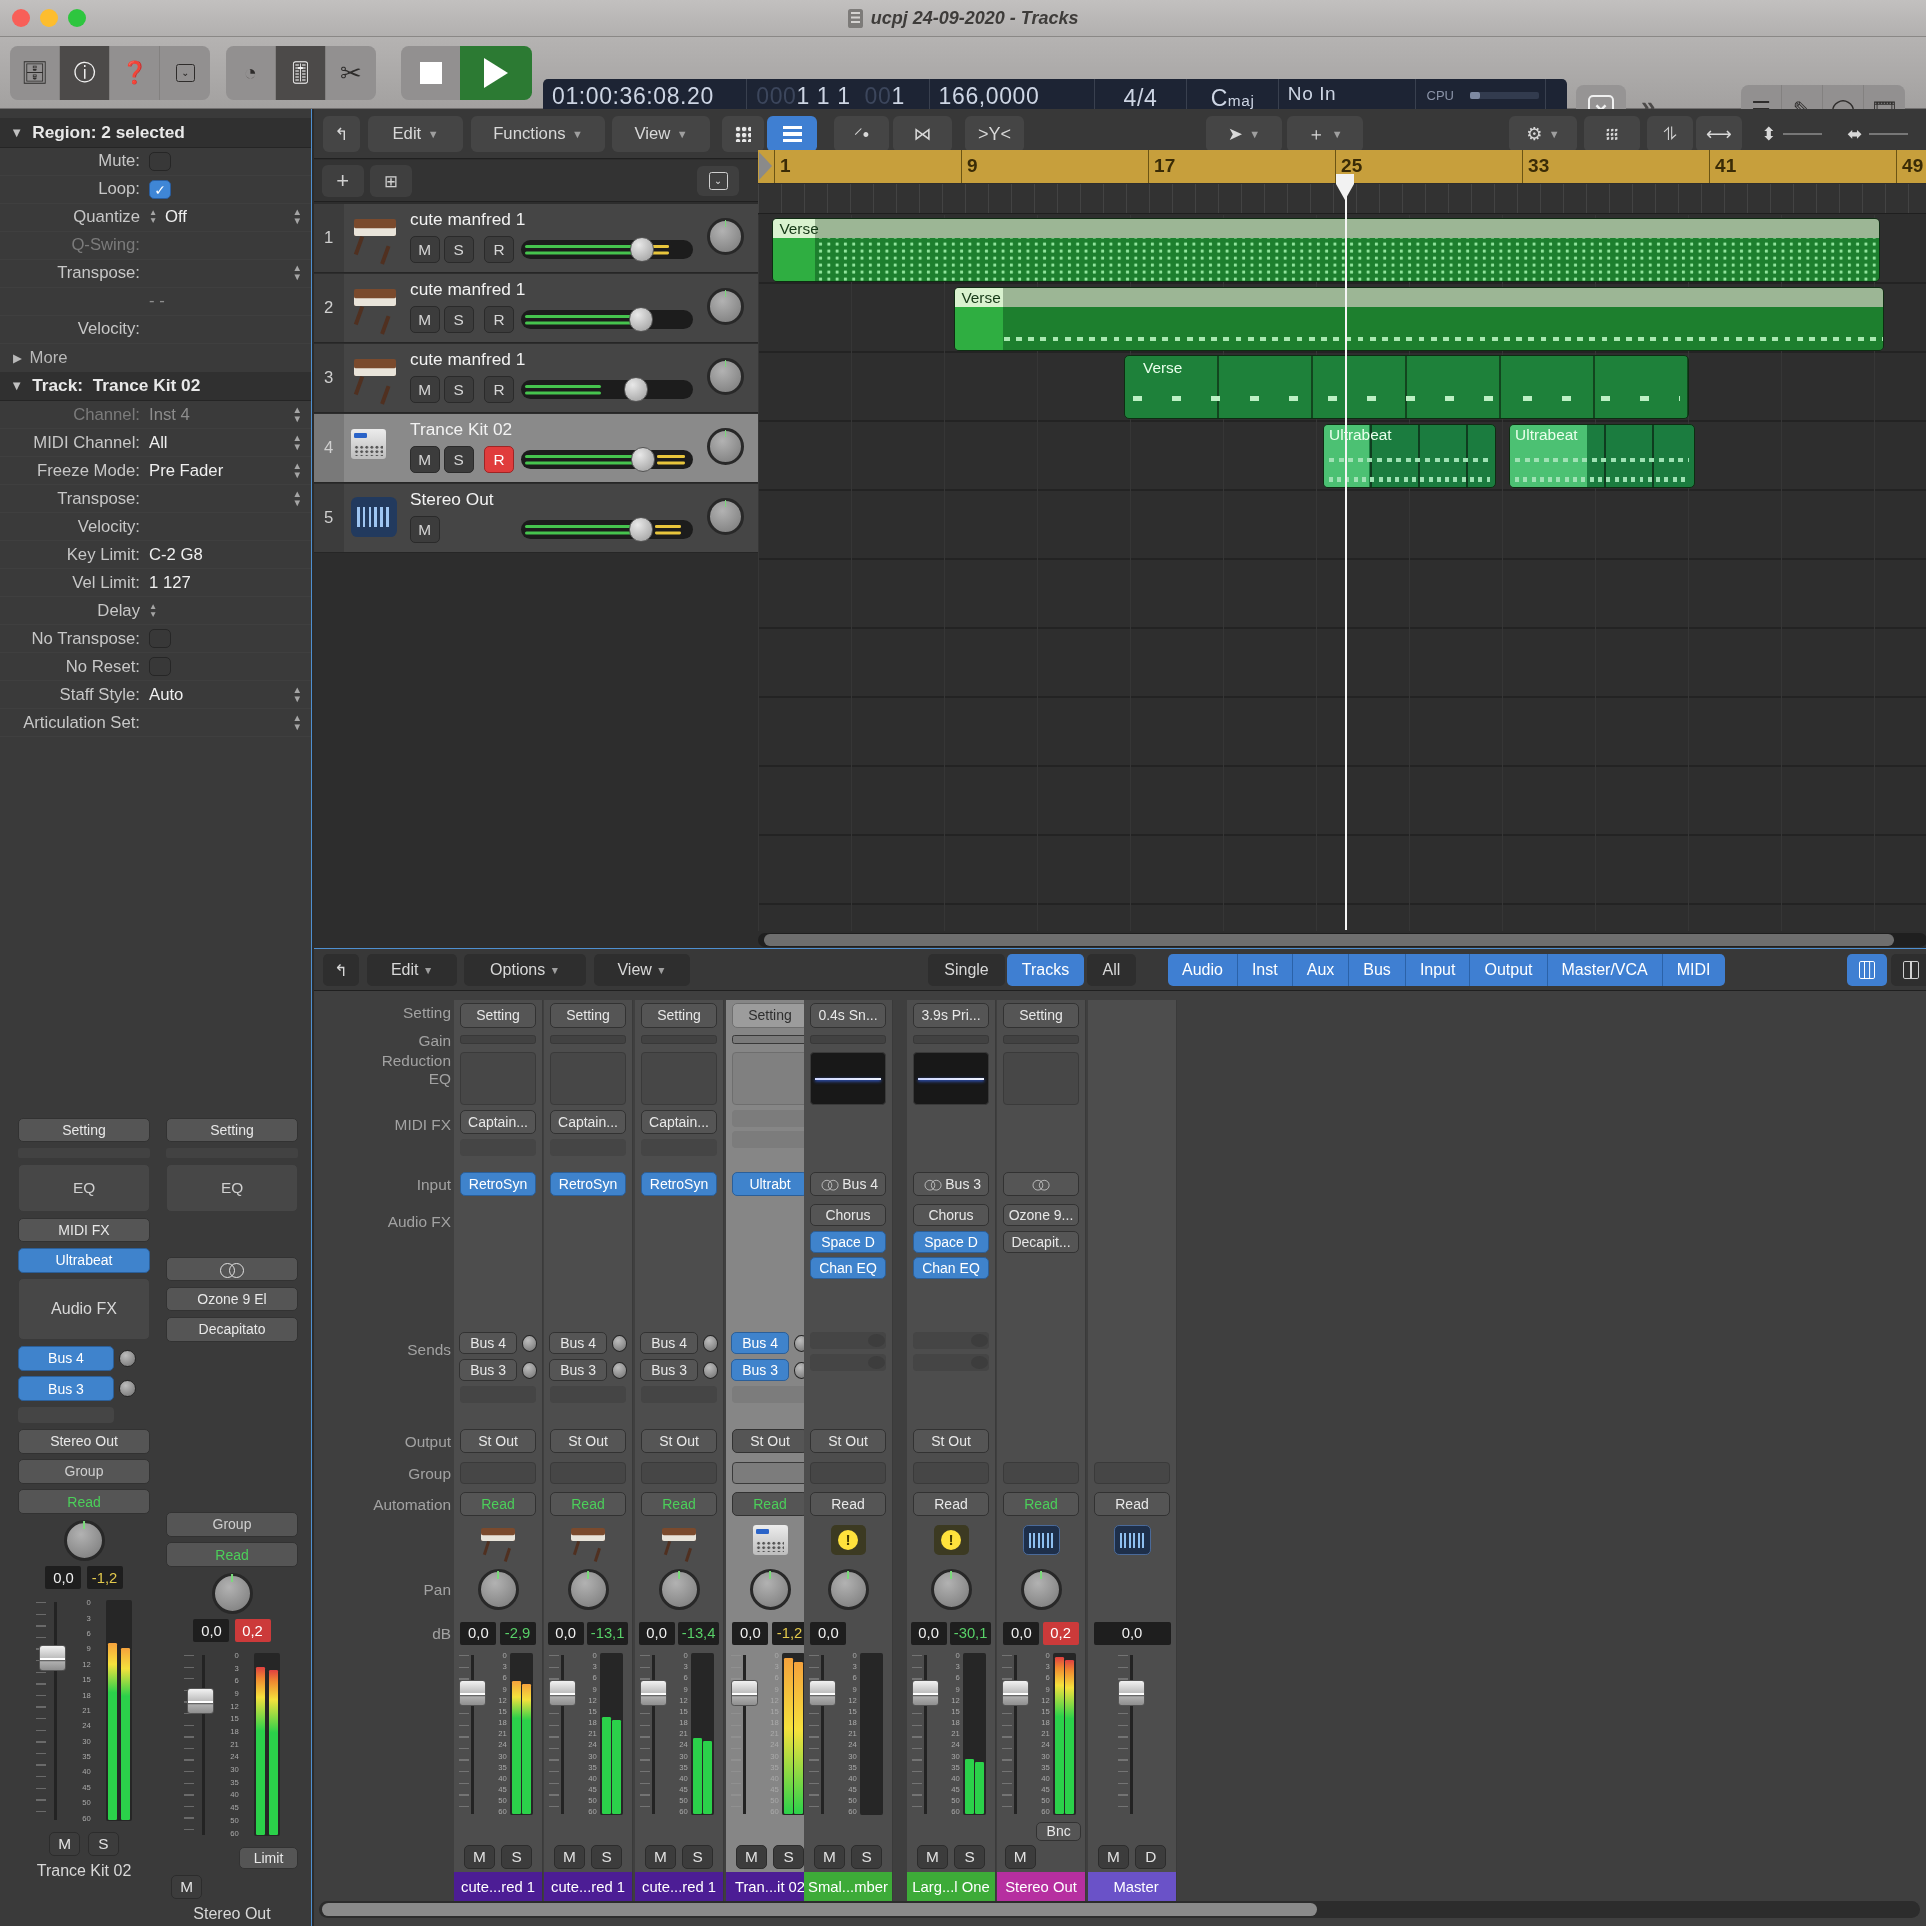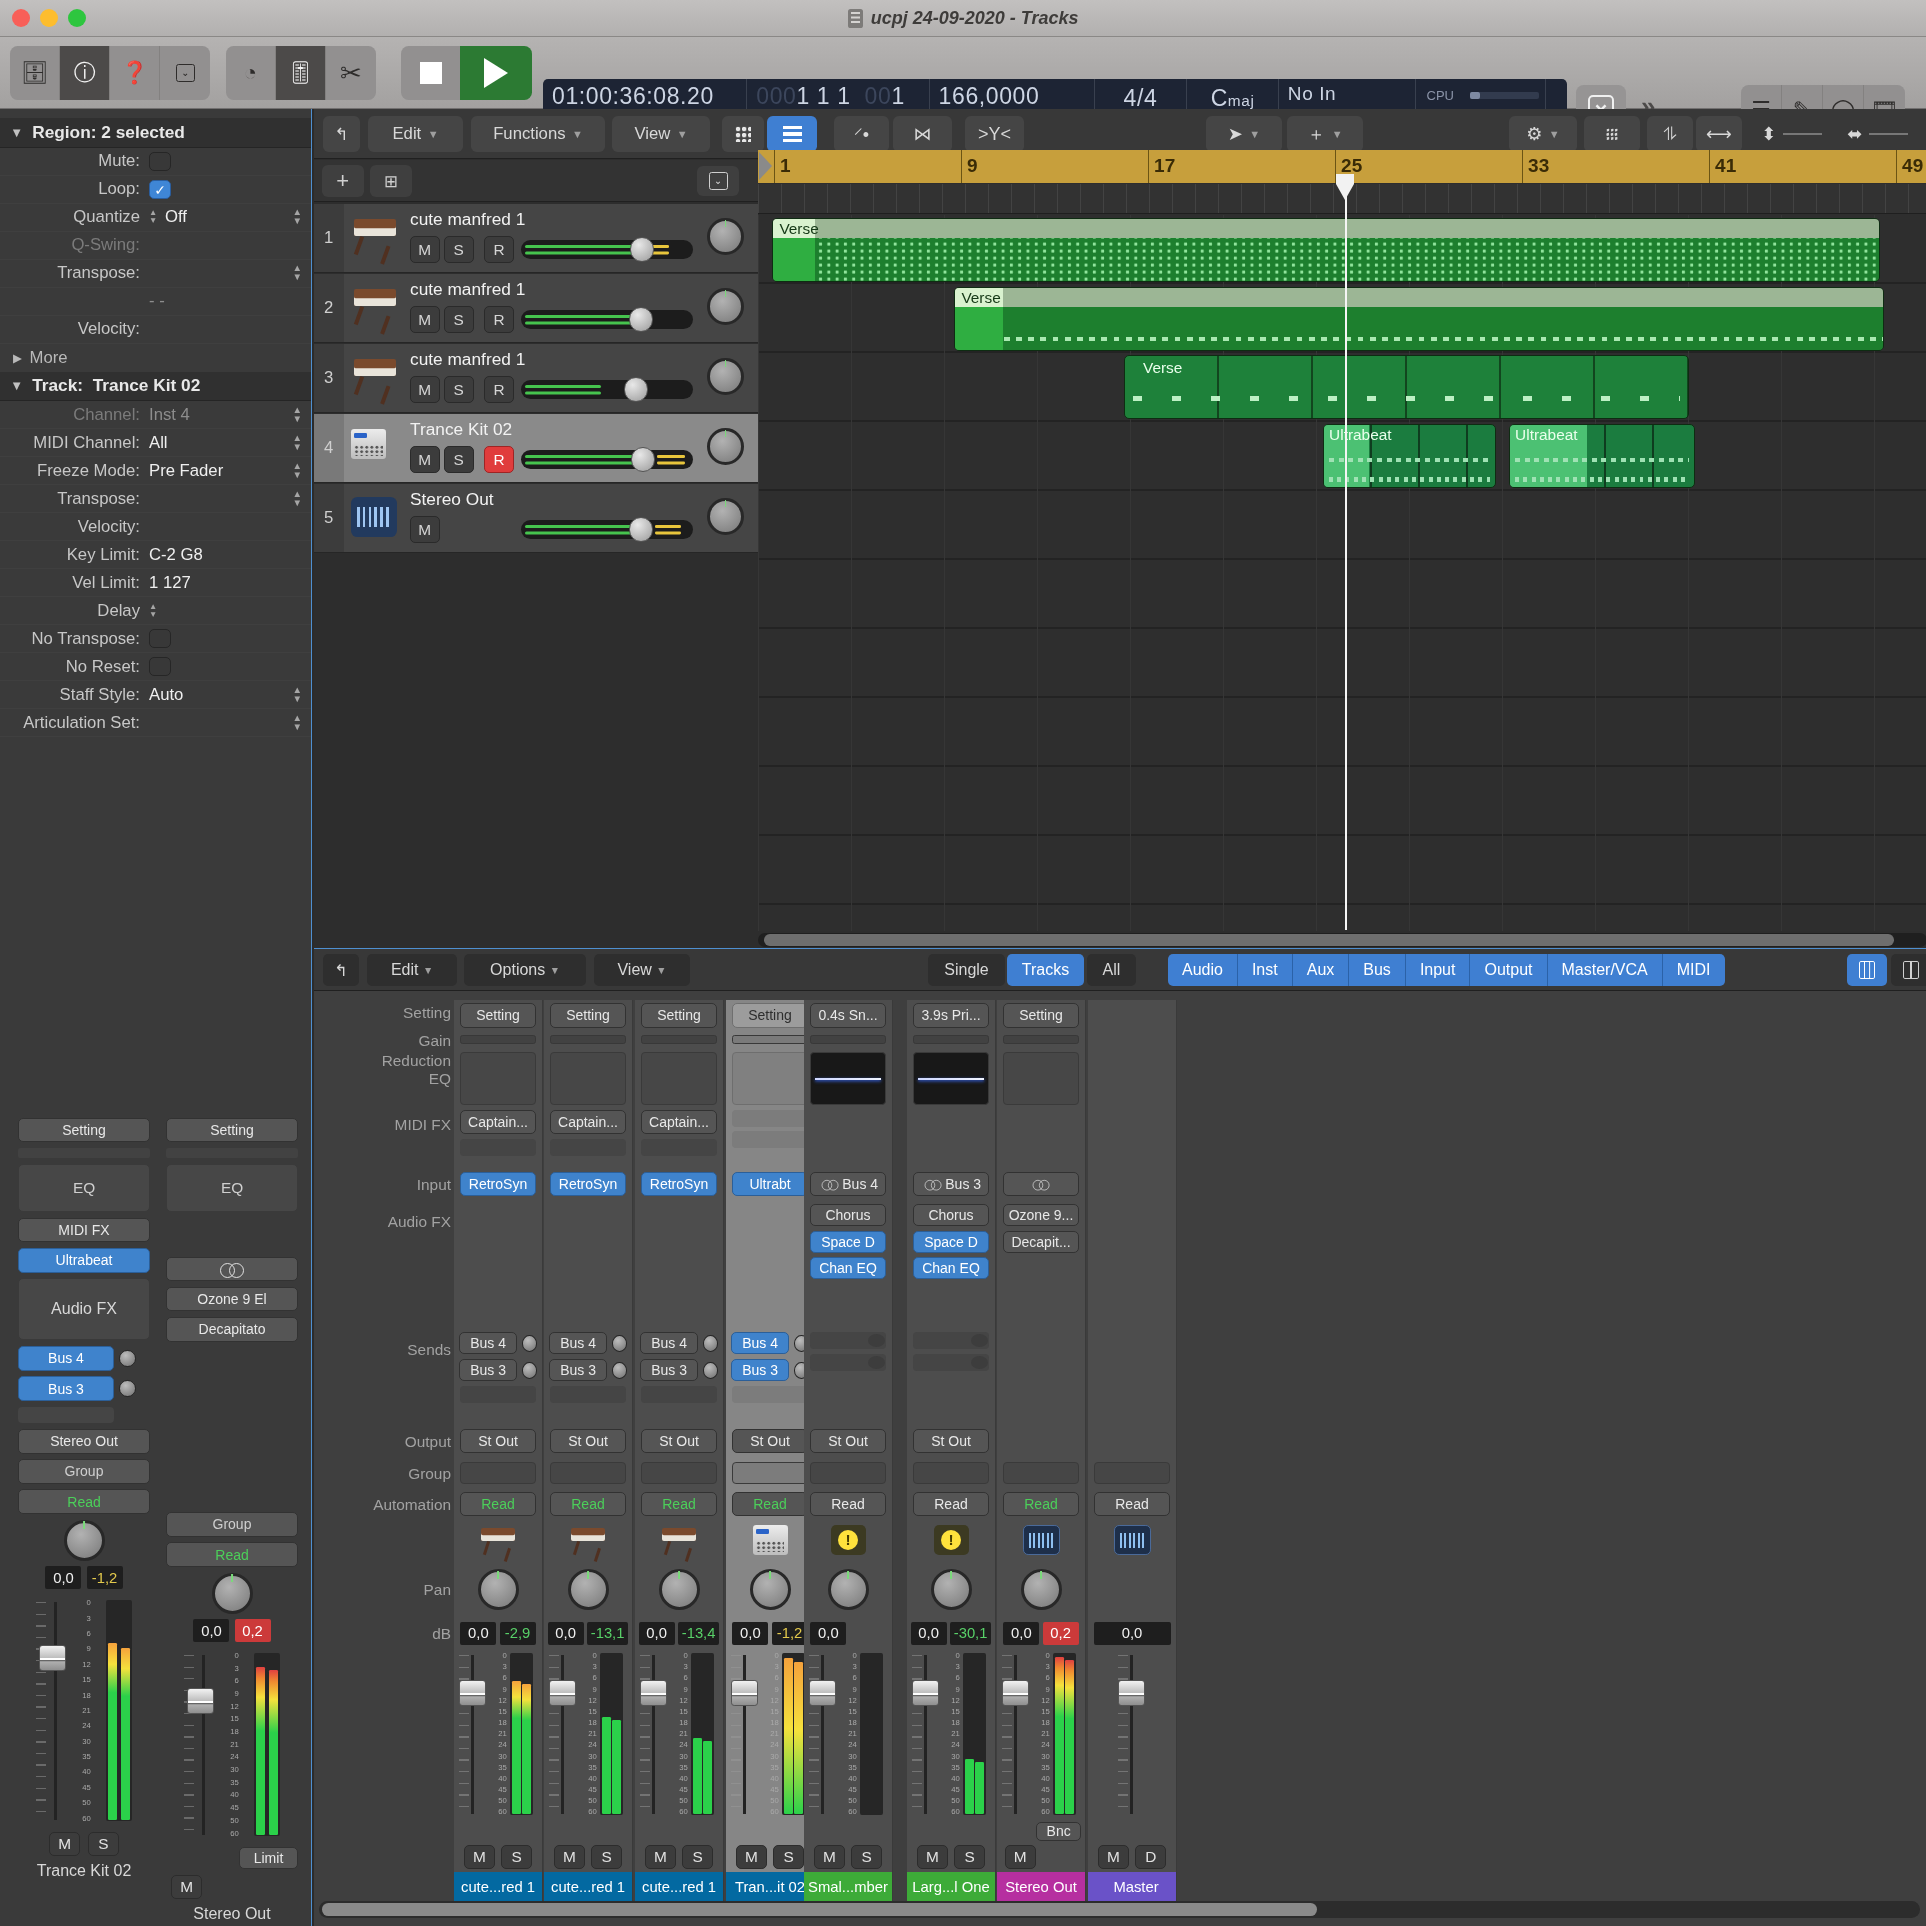--- a/index.html
+++ b/index.html
@@ -211,21 +211,21 @@
   .m-scale span { color:#aaa; font-size:7.7px; text-align:right; line-height:7.7px; }
   .meter { position:absolute; right:9px; top:5.1px; bottom:5.1px; width:23px; background:#262626; border-radius:1.9px; }
   .mbar { position:absolute; bottom:1.3px; width:9px; border-radius:1.3px;
     background:linear-gradient(to top, #2bd14a, #2bd14a 72%, #f5e13c 88%, #f5a23c); }
   .mbar.red { background:linear-gradient(to top, #2bd14a, #2bd14a 62%, #f5e13c 82%, #f08a30 93%, #e04040); }
   .mbar.l { left:1.9px; } .mbar.r { right:1.9px; }
   .r-extra { height:22px; width:100%; display:flex; align-items:center; justify-content:flex-end; padding-right:3.9px; }
   .r-ms { height:29.5px; width:100%; display:flex; align-items:center; justify-content:center; gap:6.4px; }
   .ms-btn { width:31px; height:24.4px; background:#3c3c3c; border:1.3px solid #2c2c2c; border-radius:5.1px; color:#e2e2e2; font-size:15.4px; display:flex; align-items:center; justify-content:center; }
   .r-name { height:31px; width:100%; display:flex; align-items:center; justify-content:center; color:#fff; font-size:14.8px; }
-  .nm-green1 { background:#0369a1; } .nm-green2 { background:#3dab38; }
+  .nm-green1 { background:#4c1d95; } .nm-green2 { background:#3dab38; }
   .nm-magenta { background:#b62fa0; } .nm-purple { background:#6a52c8;padding-left:8px; }
   .cs-btn { width:86%; height:24.4px; background:#555; border:1.3px solid #323232; border-radius:5.1px; color:#e8e8e8; font-size:14px; display:flex; align-items:center; justify-content:center; overflow:hidden; white-space:nowrap; }
   .cs-btn.small { height:22px; }
   .cs-btn.blue { background:#3f83cc; border-color:#2b5f99; color:#fff; }
   .cs-btn.dim { color:#cfcfcf; }
   .cs-btn.lightsel { background:#9c9c9c; color:#2e2e2e; border-color:#6f6f6f; }
   .stereo-glyph { display:inline-block; width:24.4px; height:13px; position:relative; }
   .stereo-glyph::before, .stereo-glyph::after { content:""; position:absolute; top:0; width:13px; height:13px; border:1.9px solid #e0e0e0; border-radius:50%; }
   .stereo-glyph::before{ left:0; } .stereo-glyph::after{ left:9px; }
   .auto-green { color:#4ccf5a !important; }

